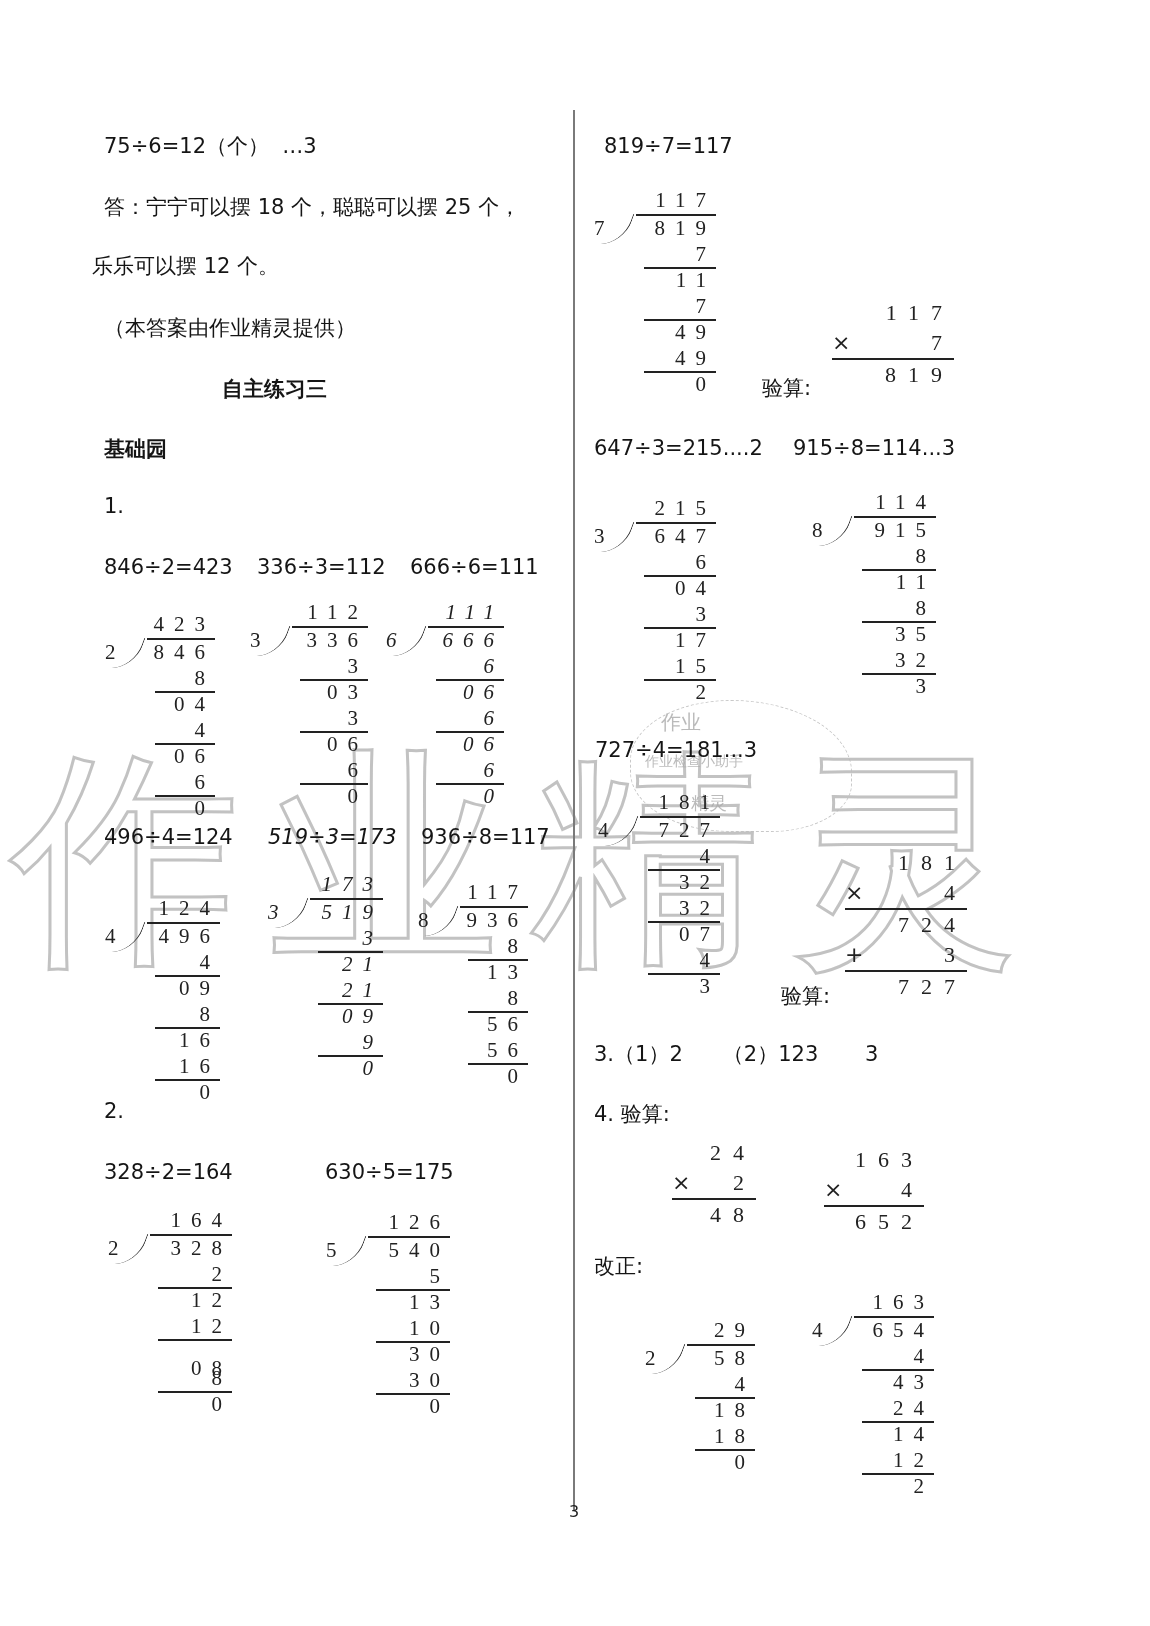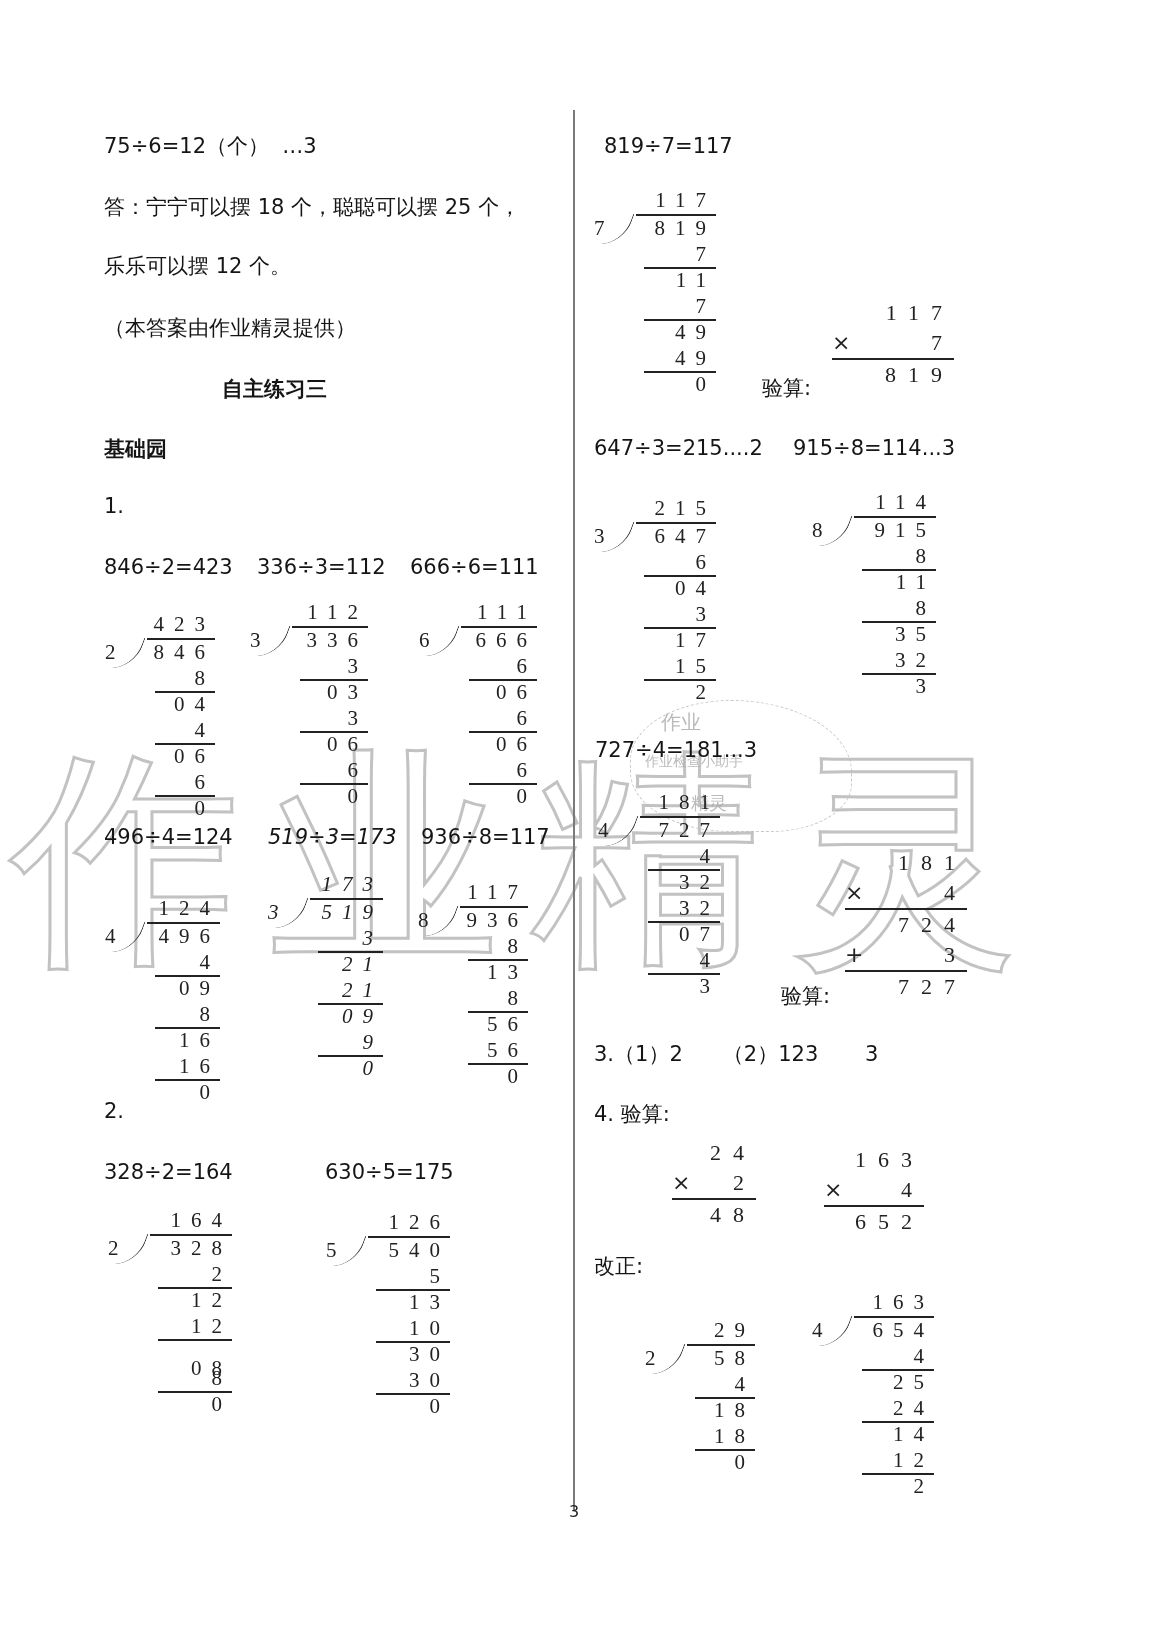--- a/index.html
+++ b/index.html
@@ -34,21 +34,21 @@
 <div class="badge">
   <span style="left:30px; top:8px; font-size:20px;">作业</span>
   <span style="left:14px; top:52px; font-size:14px;">作业检查小助手</span>
   <span style="left:60px; top:90px; font-size:18px;">精灵</span>
 </div>
 
 <div class="divider"></div>
 
 <div class="line" style="left:104px; top:132px;">75÷6=12（个）  …3</div>
 <div class="line" style="left:104px; top:193px;">答：宁宁可以摆 18 个，聪聪可以摆 25 个，</div>
-<div class="line" style="left:104px; top:252px;">乐乐可以摆 12 个。</div>
+<div class="line" style="left:92px; top:252px;">乐乐可以摆 12 个。</div>
 <div class="line" style="left:104px; top:314px;">（本答案由作业精灵提供）</div>
 <div class="line bold" style="left:222px; top:375px;">自主练习三</div>
 <div class="line bold" style="left:104px; top:435px;">基础园</div>
 <div class="line" style="left:104px; top:494px;">1.</div>
 
 <div class="line" style="left:104px; top:555px;">846÷2=423</div>
 <div class="line" style="left:257px; top:555px;">336÷3=112</div>
 <div class="line" style="left:410px; top:555px;">666÷6=111</div>
 
 <div class="ld" style="left:105px; top:612px; width:110px; height:200px;">
@@ -76,21 +76,21 @@
     <div class="row" style="top:54px;">3</div>
     <div class="rule" style="top:79px; width:68px;"></div>
     <div class="row" style="top:80px;">03</div>
     <div class="row" style="top:106px;">3</div>
     <div class="rule" style="top:131px; width:68px;"></div>
     <div class="row" style="top:132px;">06</div>
     <div class="row" style="top:158px;">6</div>
     <div class="rule" style="top:183px; width:68px;"></div>
     <div class="row" style="top:184px;">0</div>
   </div>
-<div class="ld" style="left:419px; top:600px; width:118px; height:200px;">
+<div class="ld" style="left:386px; top:600px; width:118px; height:200px;font-style:italic;">
     <div class="row" style="top:0px;">111</div>
     <div class="rule" style="top:26px; width:76px;"></div>
     <div class="row" style="top:28px;">666</div>
     <div class="divisor" style="left:0px; top:28px;">6</div>
     <div class="bracket" style="left:12px; top:26px;"></div>
     <div class="row" style="top:54px;">6</div>
     <div class="rule" style="top:79px; width:68px;"></div>
     <div class="row" style="top:80px;">06</div>
     <div class="row" style="top:106px;">6</div>
     <div class="rule" style="top:131px; width:68px;"></div>
@@ -318,21 +318,21 @@
     <div class="row" style="top:132px;">0</div>
   </div>
 <div class="ld" style="left:812px; top:1290px; width:122px; height:210px;">
     <div class="row" style="top:0px;">163</div>
     <div class="rule" style="top:26px; width:80px;"></div>
     <div class="row" style="top:28px;">654</div>
     <div class="divisor" style="left:0px; top:28px;">4</div>
     <div class="bracket" style="left:12px; top:26px;"></div>
     <div class="row" style="top:54px;">4</div>
     <div class="rule" style="top:79px; width:72px;"></div>
-    <div class="row" style="top:80px;">25</div>
+    <div class="row" style="top:80px;">43</div>
     <div class="row" style="top:106px;">24</div>
     <div class="rule" style="top:131px; width:72px;"></div>
     <div class="row" style="top:132px;">14</div>
     <div class="row" style="top:158px;">12</div>
     <div class="rule" style="top:183px; width:72px;"></div>
     <div class="row" style="top:184px;">2</div>
   </div>
 
 <div class="pageno">3</div>
 

